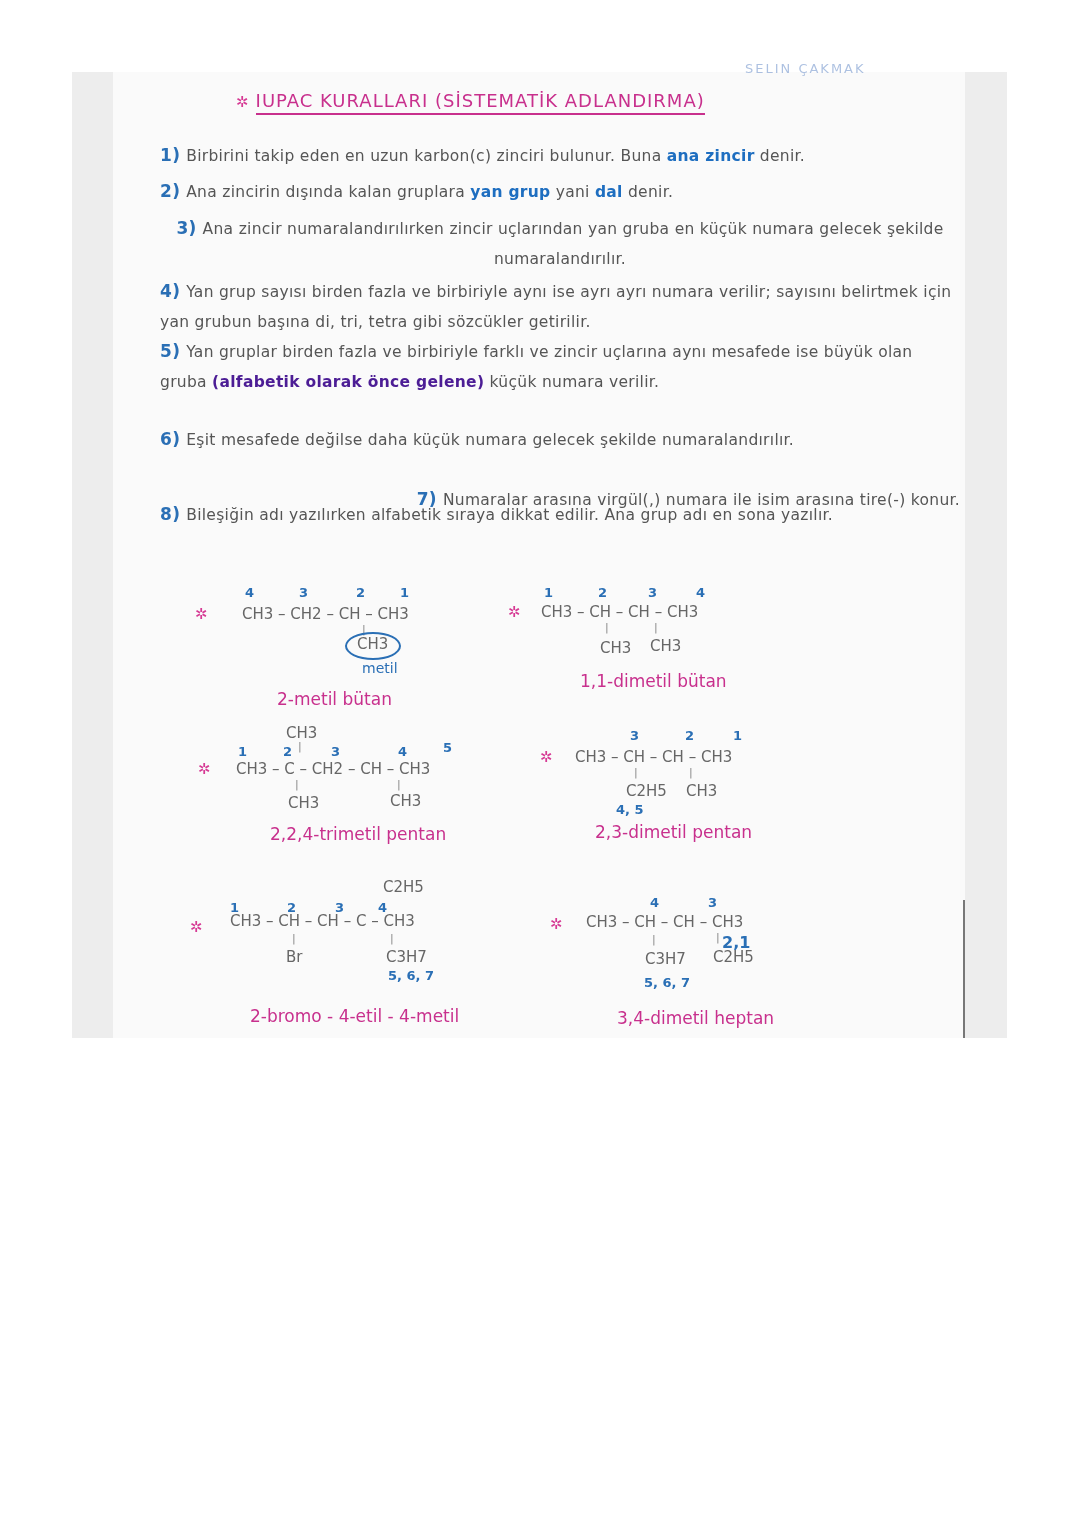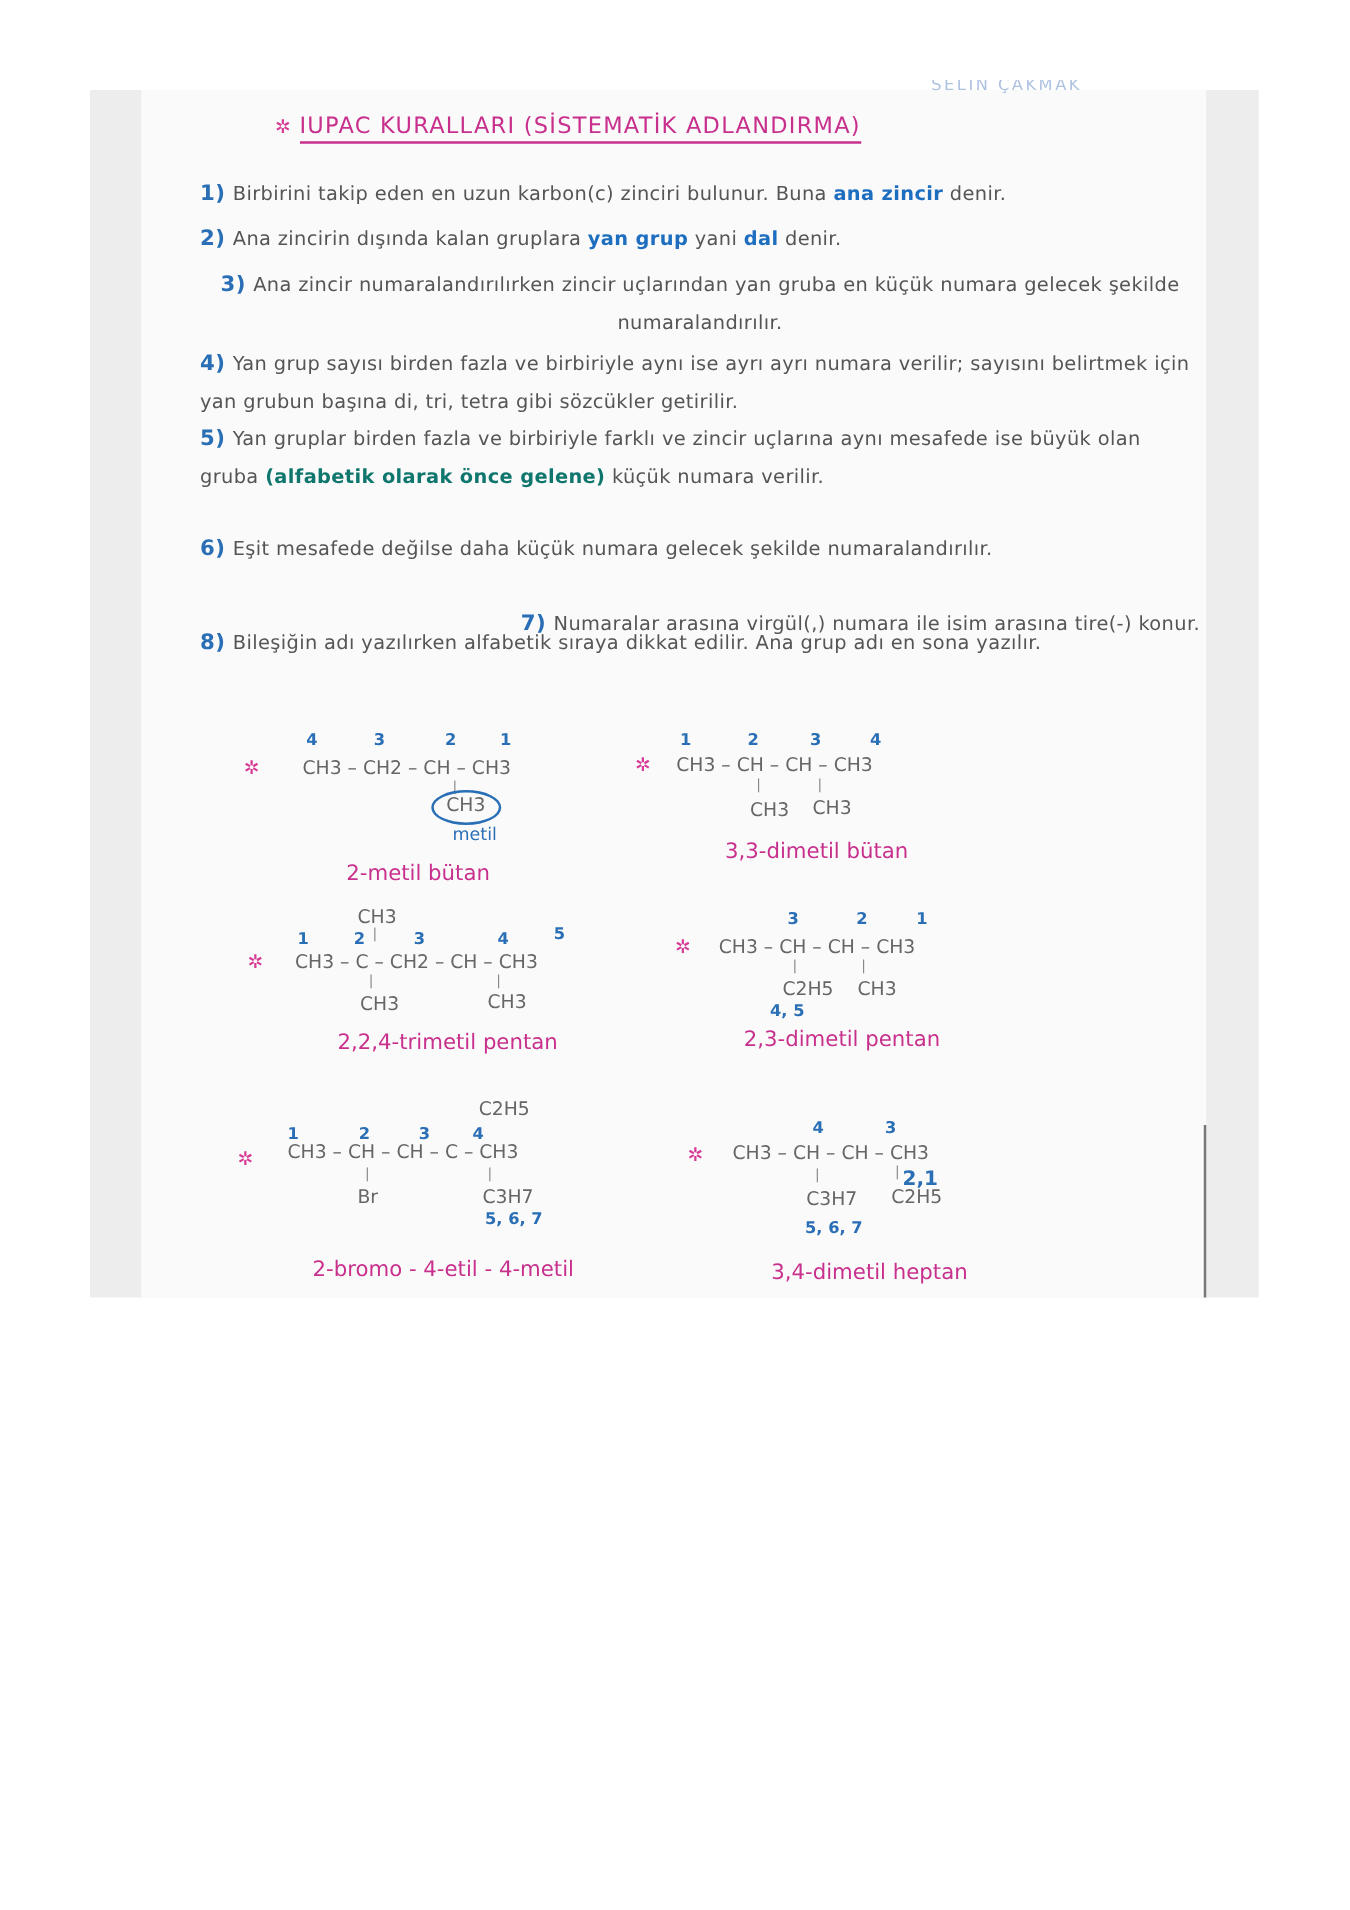--- a/index.html
+++ b/index.html
@@ -16,34 +16,34 @@
       background: #fafafa;
     }
     .paper-edge {
       position: absolute; left: 963px; top: 900px; width: 2px; height: 138px; background: #777;
     }
     .author {
       position: absolute; left: 745px; top: 64px; font-size: 13px; color: #6b8fc9;
       letter-spacing: 2px; opacity: .55; overflow: hidden; height: 12px; line-height: 10px;
     }
     .title {
-      position: absolute; left: 220px; top: 90px; font-size: 18px; color: #c8308d;
+      position: absolute; left: 236px; top: 90px; font-size: 18px; color: #c8308d;
       letter-spacing: 1px; white-space: nowrap;
     }
     .title .txt { border-bottom: 2px solid #c8308d; padding-bottom: 2px; }
     .star {
       display: inline-block; color: #d63a94; font-size: 15px; margin-right: 6px;
     }
     .rule {
       position: absolute; left: 160px; width: 800px; font-size: 15.5px; color: #555;
       line-height: 30px; letter-spacing: .3px;
     }
     .rule .num { color: #2a6fb5; font-weight: bold; font-size: 17px; margin-right: 6px; }
     .rule .hl { color: #1e6ec0; font-weight: bold; }
-    .rule .hl2 { color: #0f766e; font-weight: bold; }
+    .rule .hl2 { color: #4c1d95; font-weight: bold; }
     .chem {
       position: absolute; font-family: "DejaVu Sans", sans-serif; color: #666; font-size: 15px;
     }
     .chem .bullet { position: absolute; color: #d63a94; font-size: 15px; }
     .chem .line { position: absolute; white-space: pre; }
     .chem .idx { position: absolute; color: #2a6fb5; font-size: 13px; font-weight: bold; }
     .chem .vb { position: absolute; color: #888; font-size: 11px; }
     .chem .sub { position: absolute; white-space: pre; }
     .chem .name { position: absolute; color: #c8308d; font-size: 17px; white-space: nowrap; }
     .chem .circle { position: absolute; border: 2px solid #2a6fb5; border-radius: 50%; }
@@ -105,21 +105,21 @@
   <span class="bullet" style="left:0; top:18px;">✲</span>
   <span class="idx" style="left:36px; top:0;">1</span>
   <span class="idx" style="left:90px; top:0;">2</span>
   <span class="idx" style="left:140px; top:0;">3</span>
   <span class="idx" style="left:188px; top:0;">4</span>
   <span class="line" style="left:33px; top:18px;">CH3 – CH – CH – CH3</span>
   <span class="vb" style="left:97px; top:36px;">|</span>
   <span class="vb" style="left:146px; top:36px;">|</span>
   <span class="sub" style="left:92px; top:54px;">CH3</span>
   <span class="sub" style="left:142px; top:52px;">CH3</span>
-  <span class="name" style="left:72px; top:86px;">3,3-dimetil bütan</span>
+  <span class="name" style="left:72px; top:86px;">1,1-dimetil bütan</span>
 </div>
 
 <div class="chem" style="left:198px; top:722px; width:310px; height:130px;">
   <span class="bullet" style="left:0; top:38px;">✲</span>
   <span class="sub" style="left:88px; top:2px;">CH3</span>
   <span class="vb" style="left:100px; top:18px;">|</span>
   <span class="idx" style="left:40px; top:22px;">1</span>
   <span class="idx" style="left:85px; top:22px;">2</span>
   <span class="idx" style="left:133px; top:22px;">3</span>
   <span class="idx" style="left:200px; top:22px;">4</span>

